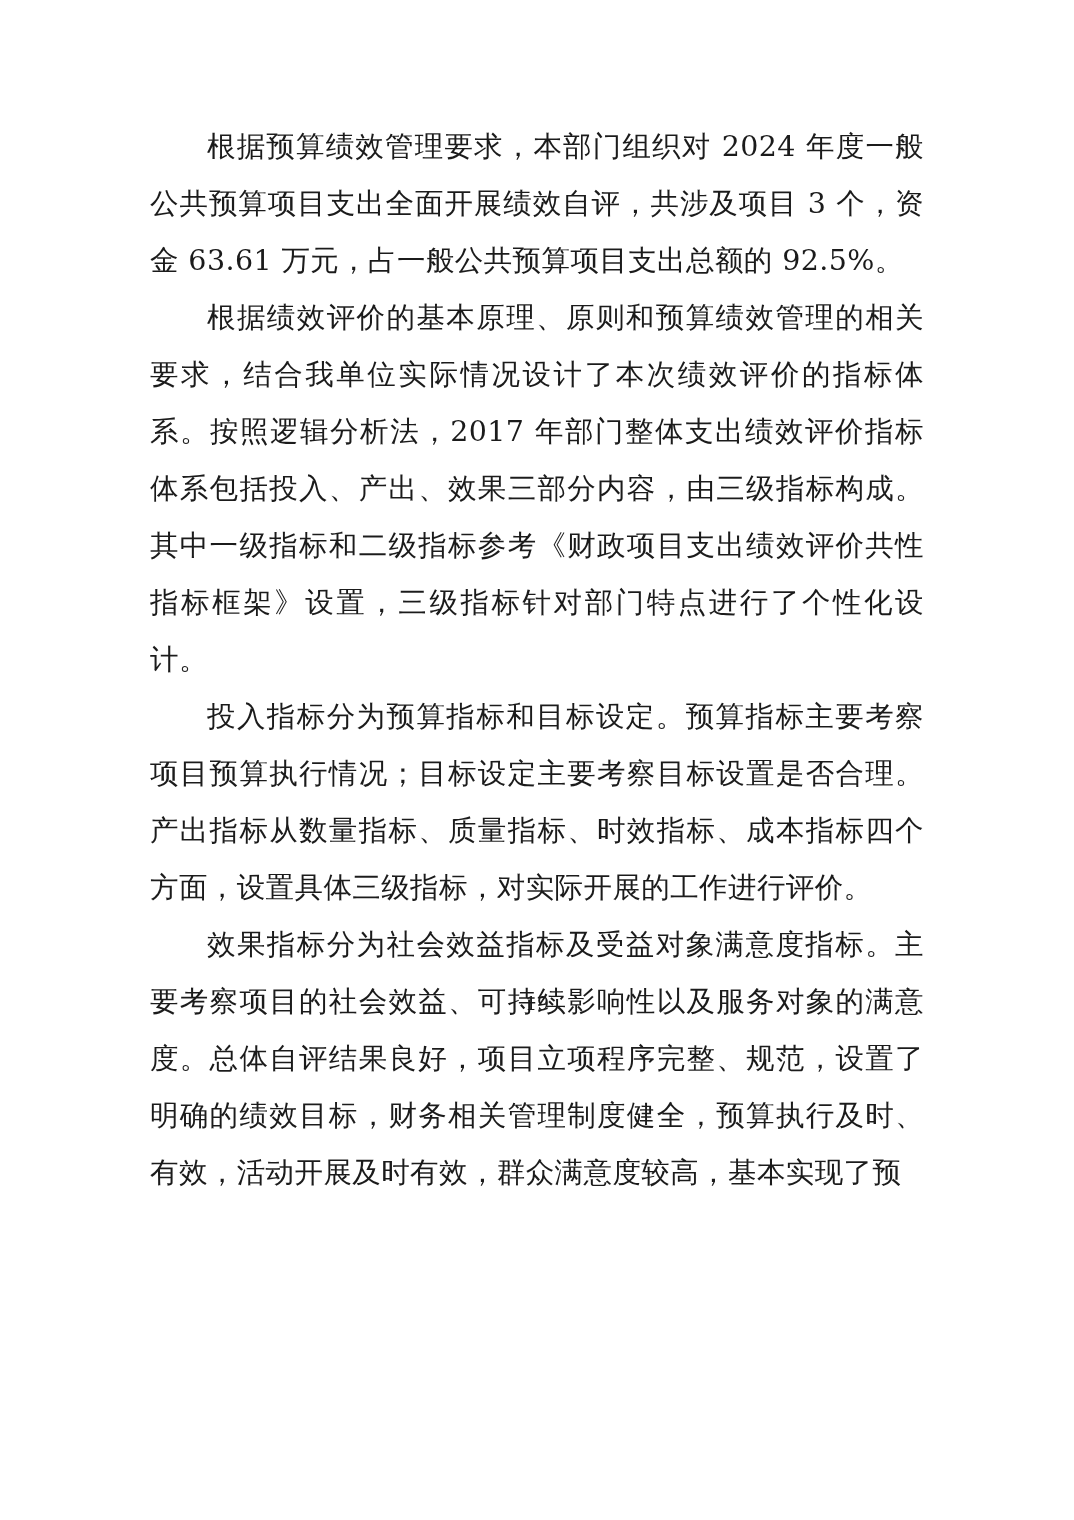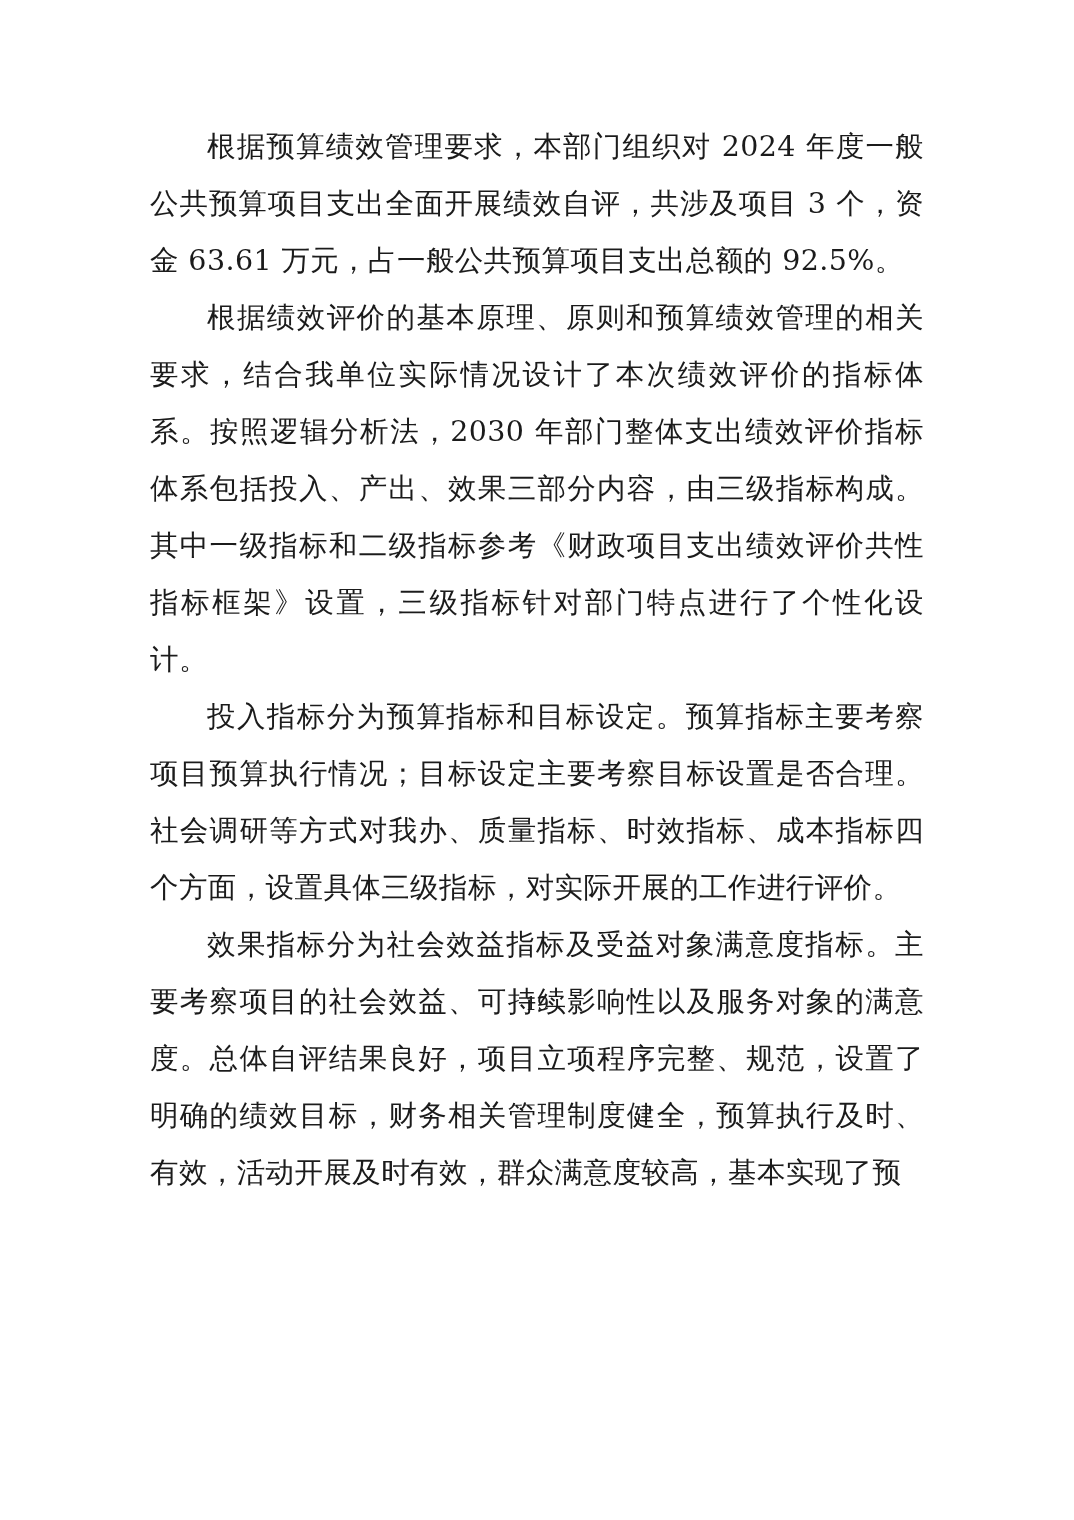--- a/index.html
+++ b/index.html
@@ -48,18 +48,18 @@
     font-family: "DejaVu Serif", "Liberation Serif", serif;
     color: #1b1b1b;
   }
 </style>
 </head>
 <body>
 
 <div class="page">
   <div class="body-text">
     <p class="para">根据预算绩效管理要求，本部门组织对 2024 年度一般公共预算项目支出全面开展绩效自评，共涉及项目 3 个，资金 63.61 万元，占一般公共预算项目支出总额的 92.5%。</p>
-    <p class="para">根据绩效评价的基本原理、原则和预算绩效管理的相关要求，结合我单位实际情况设计了本次绩效评价的指标体系。按照逻辑分析法，2030 年部门整体支出绩效评价指标体系包括投入、产出、效果三部分内容，由三级指标构成。其中一级指标和二级指标参考《财政项目支出绩效评价共性指标框架》设置，三级指标针对部门特点进行了个性化设计。</p>
-    <p class="para">投入指标分为预算指标和目标设定。预算指标主要考察项目预算执行情况；目标设定主要考察目标设置是否合理。社会调研等方式对我办、质量指标、时效指标、成本指标四个方面，设置具体三级指标，对实际开展的工作进行评价。</p>
+    <p class="para">根据绩效评价的基本原理、原则和预算绩效管理的相关要求，结合我单位实际情况设计了本次绩效评价的指标体系。按照逻辑分析法，2017 年部门整体支出绩效评价指标体系包括投入、产出、效果三部分内容，由三级指标构成。其中一级指标和二级指标参考《财政项目支出绩效评价共性指标框架》设置，三级指标针对部门特点进行了个性化设计。</p>
+    <p class="para">投入指标分为预算指标和目标设定。预算指标主要考察项目预算执行情况；目标设定主要考察目标设置是否合理。产出指标从数量指标、质量指标、时效指标、成本指标四个方面，设置具体三级指标，对实际开展的工作进行评价。</p>
     <p class="para">效果指标分为社会效益指标及受益对象满意度指标。主要考察项目的社会效益、可持续影响性以及服务对象的满意度。总体自评结果良好，项目立项程序完整、规范，设置了明确的绩效目标，财务相关管理制度健全，预算执行及时、有效，活动开展及时有效，群众满意度较高，基本实现了预</p>
   </div>
   <div class="page-number">19</div>
 </div>
 
 </body></html>

